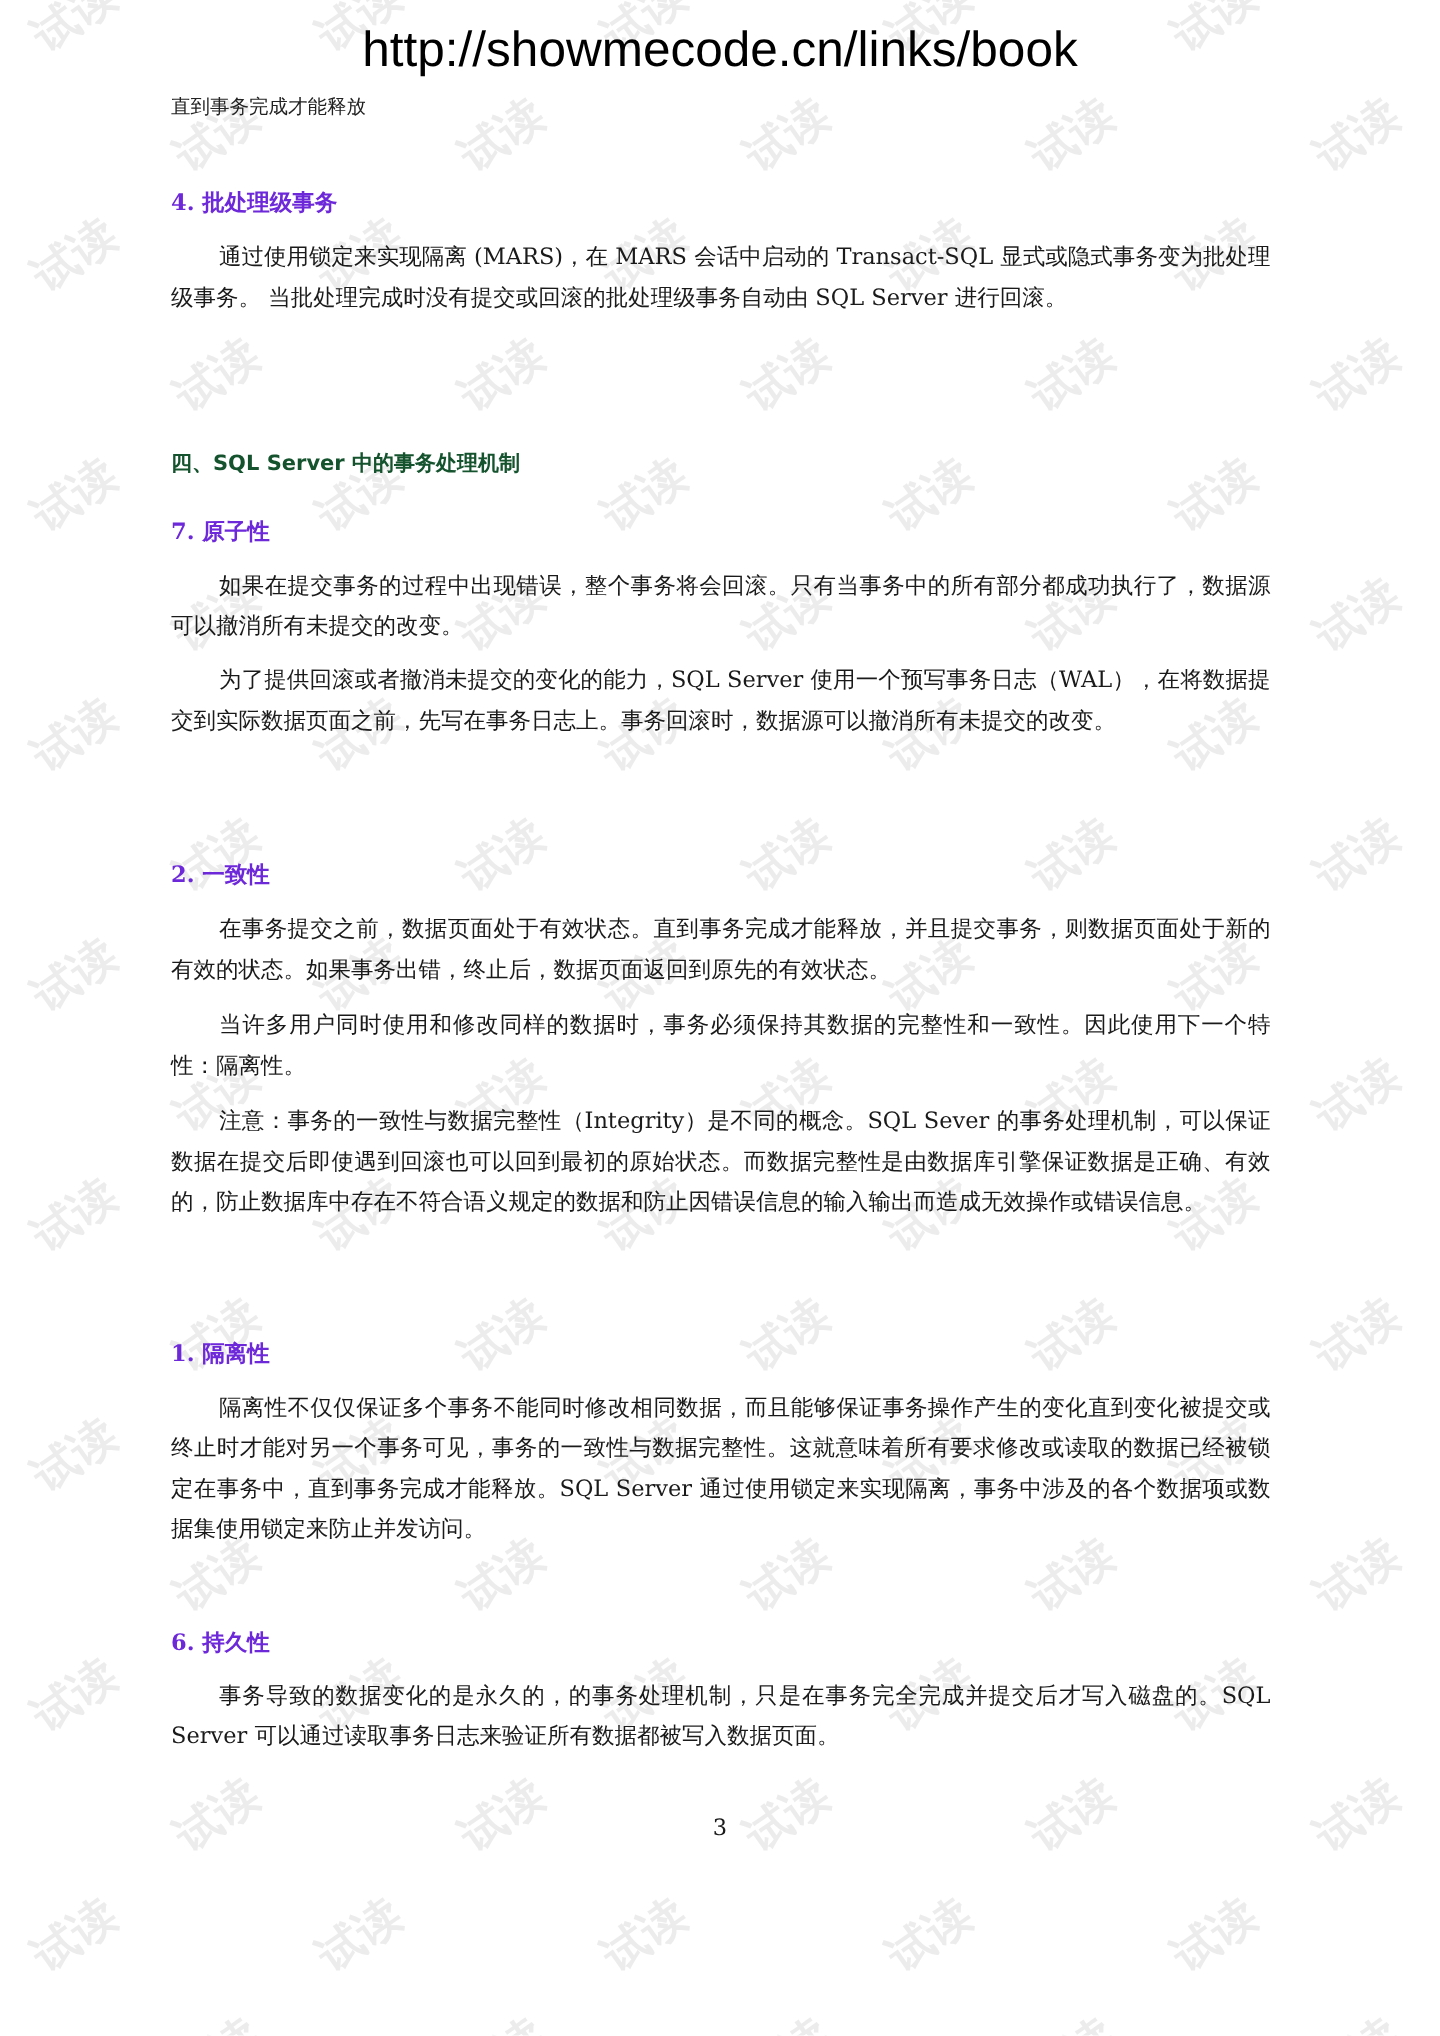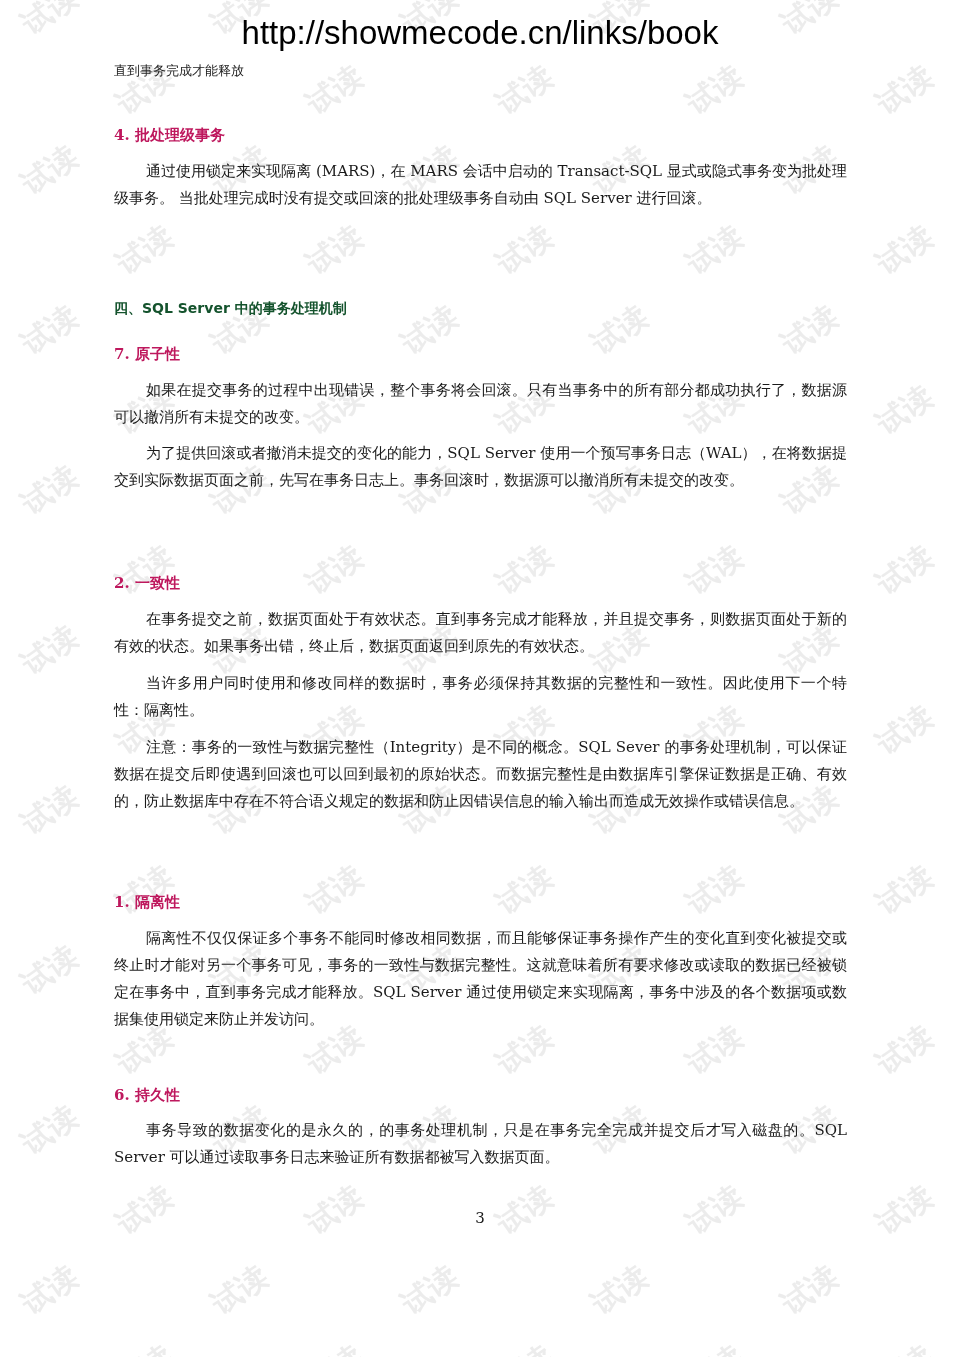--- a/index.html
+++ b/index.html
@@ -15,21 +15,21 @@
   }
   .content { position: relative; z-index: 1; }
   .url-header {
     position: absolute; top: 14px; left: 0; width: 960px; text-align: center;
     font-family: "Liberation Sans", sans-serif; font-size: 33px; color: #000;
   }
   .running-title {
     position: absolute; top: 62px; left: 114px; font-size: 13px; color: #222;
   }
   .h3 {
-    position: absolute; left: 114px; font-size: 15px; font-weight: bold; color: #be185d;
+    position: absolute; left: 114px; font-size: 15px; font-weight: bold; color: #6d28d9;
   }
   .h2 {
     position: absolute; left: 114px; font-size: 14px; font-weight: bold; color: #14532d;
     font-family: "DejaVu Sans", sans-serif;
   }
   .para {
     position: absolute; left: 114px; width: 733px; font-size: 15px; line-height: 27px;
     text-indent: 32px; text-align: justify; color: #1a1a1a;
   }
   .para b { font-weight: normal; }

